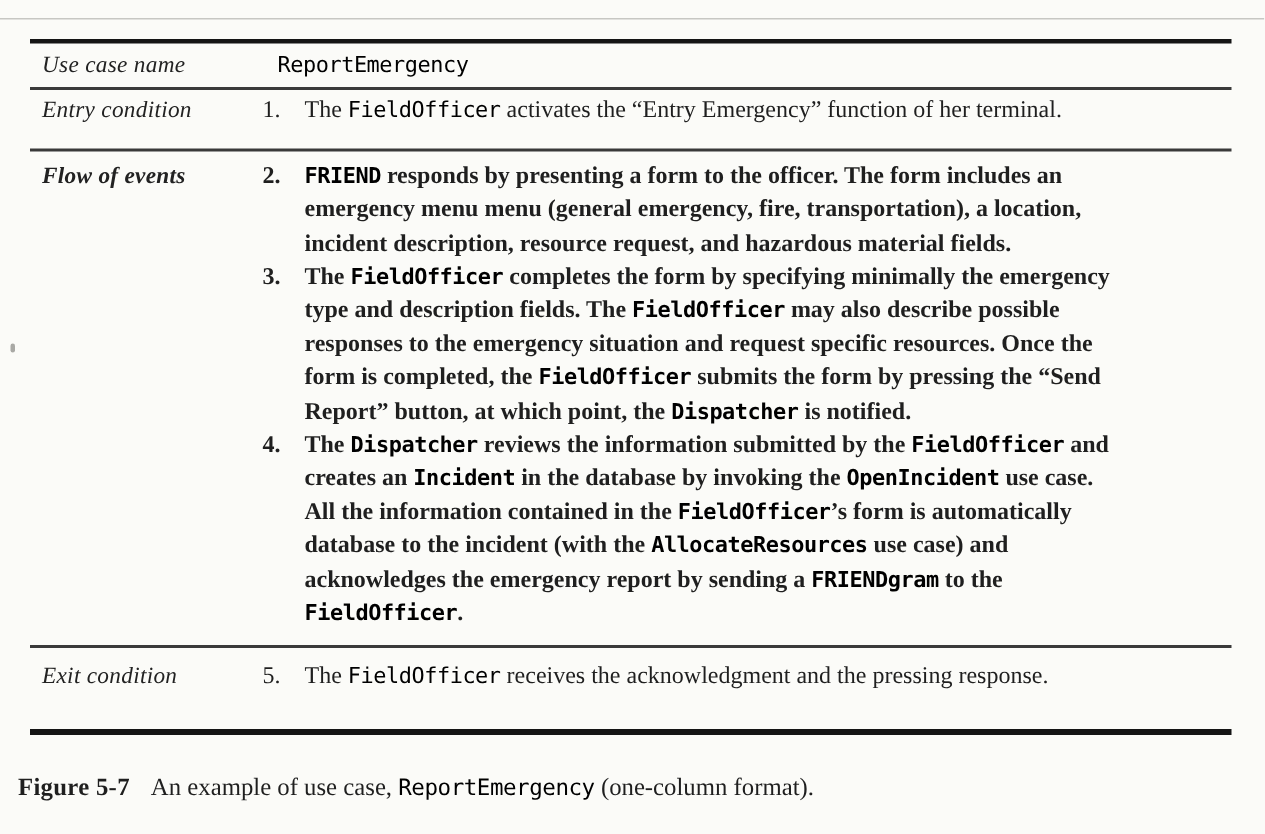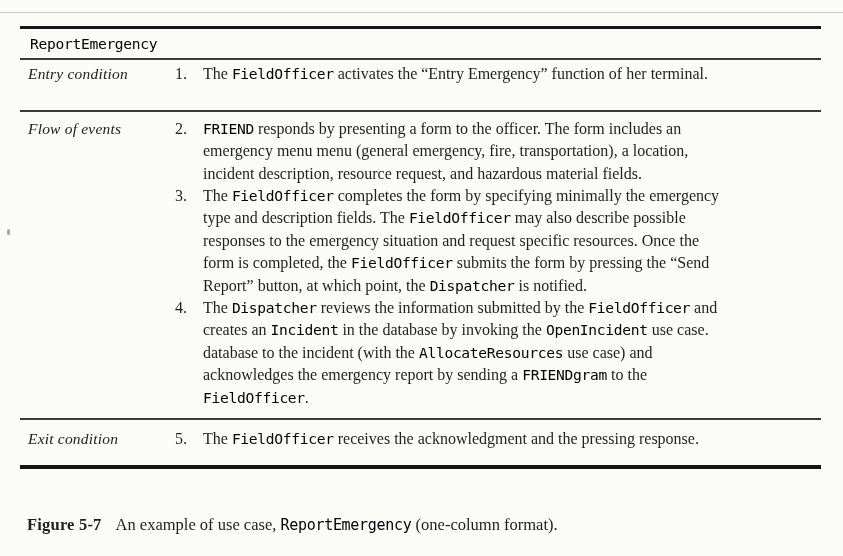--- a/index.html
+++ b/index.html
@@ -37,23 +37,23 @@
     position: absolute;
     left: 20px;
     top: 26px;
     width: 801px;
     border-top: 3px solid #151515;
     border-bottom: 4px solid #151515;
   }
   .row { display: flex; }
   .row + .row { border-top: 2px solid #3a3a3a; }
   .row-usecase { padding: 4px 0 3px; }
-  .row-entry   { padding: 3px 0 24px; }
-  .row-flow    { padding: 6px 0 9px; }
-  .row-exit    { padding: 8px 0 14px; }
+  .row-entry   { padding: 3px 0 13px; }
+  .row-flow    { padding: 6px 0 9px; font-weight: bold; }
+  .row-exit    { padding: 8px 0 24px; }
   .label-col {
     width: 155px;
     flex: 0 0 155px;
     padding-left: 8px;
     box-sizing: border-box;
     font-style: italic;
     font-size: 15.5px;
     line-height: 22.4px;
     letter-spacing: 0.2px;
     color: #222;
@@ -78,21 +78,21 @@
     color: #1f1f1f;
   }
   .code {
     font-family: "DejaVu Sans Mono", monospace;
     font-size: 14.6px;
     letter-spacing: -0.3px;
     color: #000000;
   }
   .caption {
     position: absolute;
-    left: 27px;
+    left: 12px;
     top: 514px;
     width: 800px;
     font-size: 16.5px;
     line-height: 22px;
     white-space: nowrap;
   }
   .figure-label {
     font-weight: bold;
     margin-right: 14px;
     letter-spacing: 0.2px;
@@ -101,20 +101,21 @@
 </style>
 </head>
 <body>
 
 <div class="page">
   <div class="scan-hairline"></div>
   <div class="scan-speck"></div>
 
   <div class="uc-table">
     <div class="row row-usecase">
+      <div class="label-col">Use case name</div>
       <div class="content-col">
           <div class="entry">
             <span class="num"></span>
             <div class="lines">
               <div class="line"><span class="code">ReportEmergency</span></div>
             </div>
           </div>
         </div>
     </div>
     <div class="row row-entry">
@@ -147,20 +148,21 @@
               <div class="line"><span>responses to the emergency situation and request specific resources. Once the</span></div>
               <div class="line"><span>form is completed, the </span><span class="code">FieldOfficer</span><span> submits the form by pressing the “Send</span></div>
               <div class="line"><span>Report” button, at which point, the </span><span class="code">Dispatcher</span><span> is notified.</span></div>
             </div>
           </div>
           <div class="entry">
             <span class="num">4.</span>
             <div class="lines">
               <div class="line"><span>The </span><span class="code">Dispatcher</span><span> reviews the information submitted by the </span><span class="code">FieldOfficer</span><span> and</span></div>
               <div class="line"><span>creates an </span><span class="code">Incident</span><span> in the database by invoking the </span><span class="code">OpenIncident</span><span> use case.</span></div>
+              <div class="line"><span>All the information contained in the </span><span class="code">FieldOfficer</span><span>’s form is automatically</span></div>
               <div class="line"><span>database to the incident (with the </span><span class="code">AllocateResources</span><span> use case) and</span></div>
               <div class="line"><span>acknowledges the emergency report by sending a </span><span class="code">FRIENDgram</span><span> to the</span></div>
               <div class="line"><span class="code">FieldOfficer</span><span>.</span></div>
             </div>
           </div>
         </div>
     </div>
     <div class="row row-exit">
       <div class="label-col">Exit condition</div>
       <div class="content-col">

